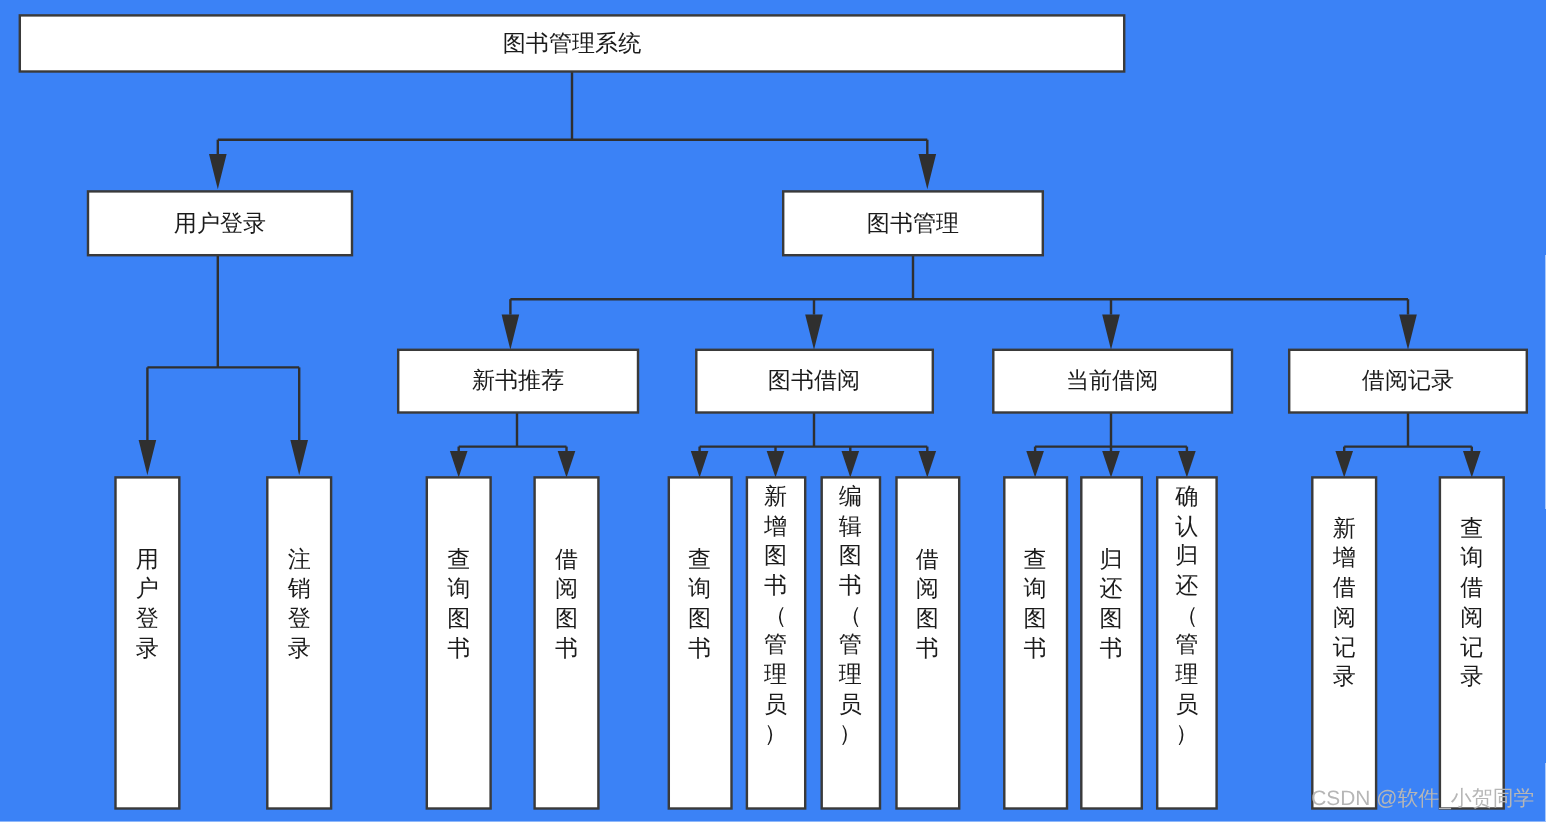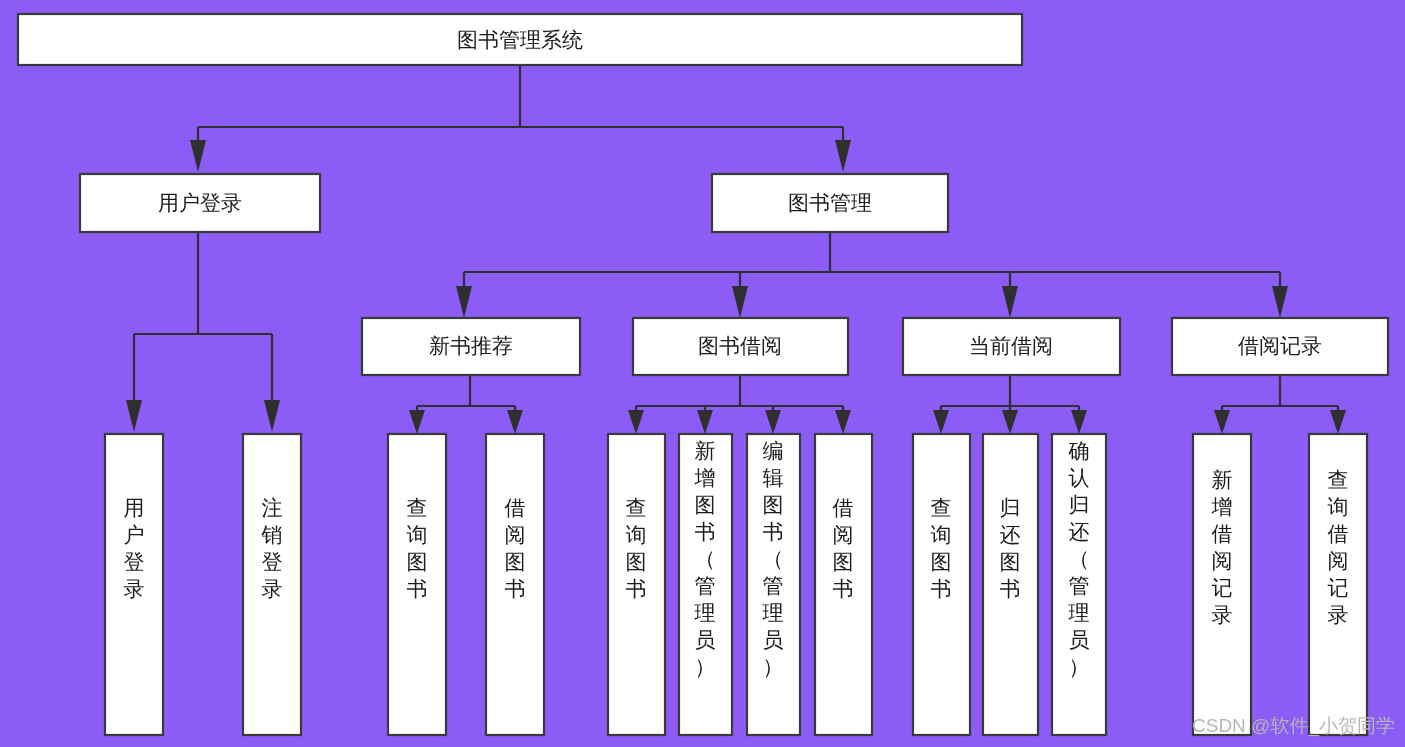--- a/index.html
+++ b/index.html
@@ -7,21 +7,21 @@
     padding: 0;
     background: #ffffff;
   }
   body {
     font-family: "Liberation Sans", "DejaVu Sans", sans-serif;
   }
   #diagram-root {
     position: relative;
     width: 1405px;
     height: 747px;
-    background: #8b5cf6;
+    background: #3b82f6;
     overflow: hidden;
     text-decoration: underline;
   }
   svg.flow {
     position: absolute;
     left: 0;
     top: 0;
     width: 1405px;
     height: 747px;
     display: block;

